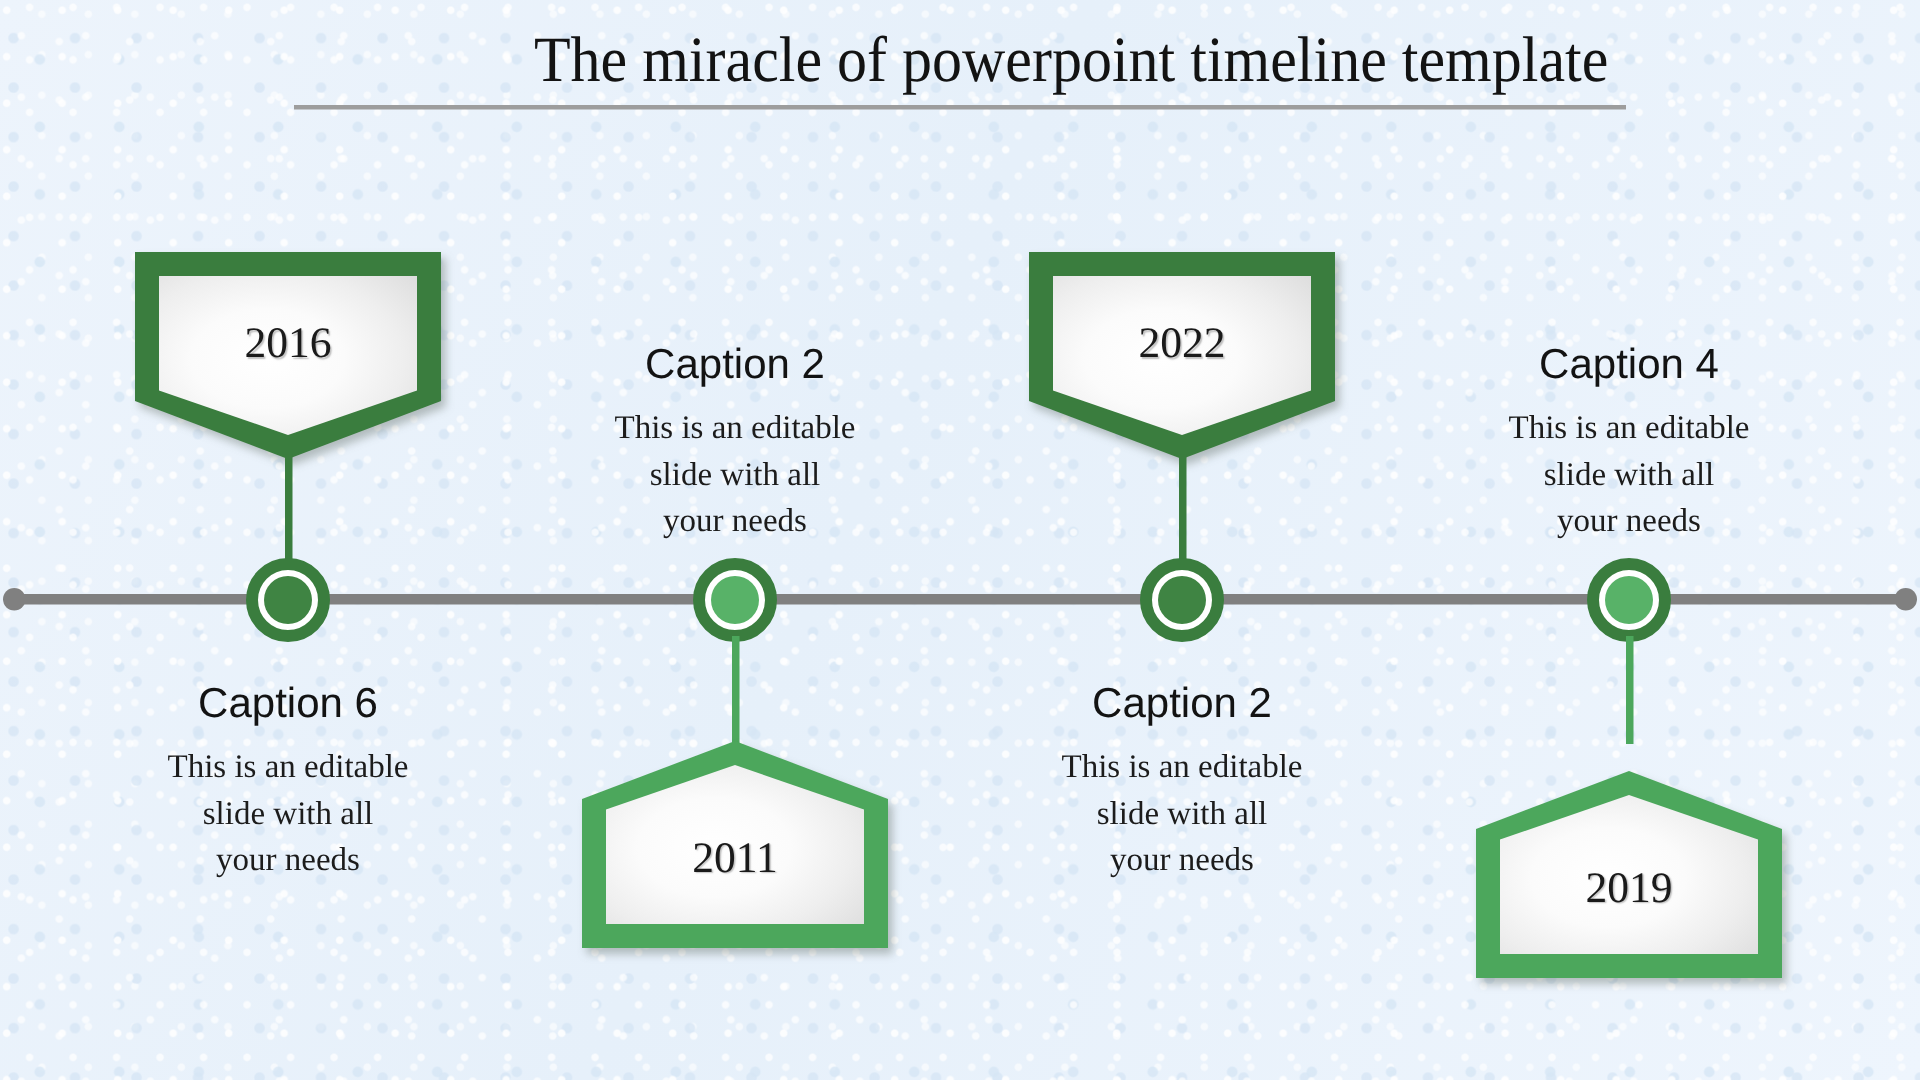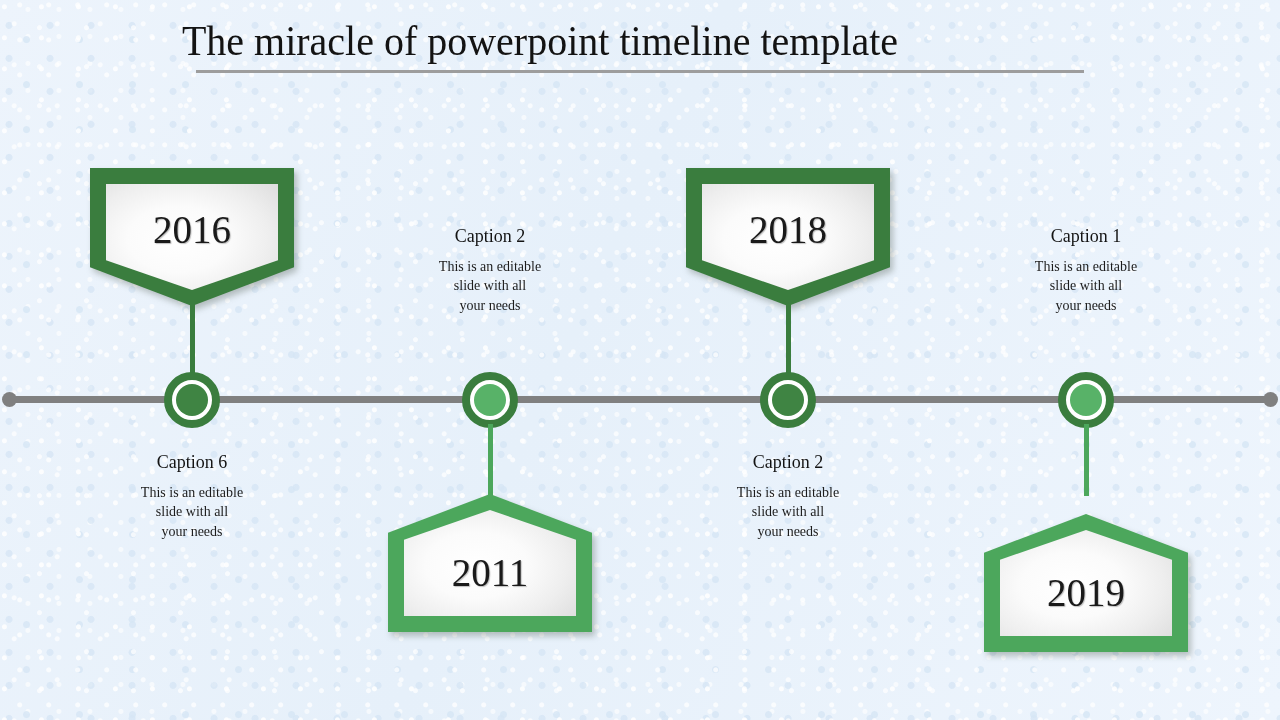--- a/index.html
+++ b/index.html
@@ -30,21 +30,22 @@
     background-size: 37px 31px, 43px 41px, 29px 35px, 47px 39px, 53px 45px, 41px 33px, 31px 27px, 100% 100%;
     overflow: hidden;
   }
 
   
   .title-block {
     position: absolute;
     left: 0;
     top: 16px;
     width: 1080px;
-    text-align: center;
+    text-align: right;
+    padding-left: 30px;
   }
   .slide-title {
     font-family: "Liberation Serif", "DejaVu Serif", serif;
     font-size: 43px;
     font-weight: 400;
     color: #131313;
     letter-spacing: 0px;
     transform: scaleX(0.93);
     white-space: nowrap;
     line-height: 1.18;
@@ -149,46 +150,46 @@
     background:
       radial-gradient(ellipse 78% 82% at 42% 52%, #ffffff 0%, #fbfbfb 38%, #eeeeee 68%, #dcdcdc 100%);
   }
   .shape.down .shape-inner { inset: 16px 16px 16px 16px; }
   .shape.up   .shape-inner { inset: 16px 16px 16px 16px; }
 
   .year {
     position: relative;
     z-index: 2;
     font-family: "Liberation Serif", "DejaVu Serif", serif;
-    font-size: 39px;
+    font-size: 29px;
     color: #1a1a1a;
     text-shadow: 1px 1px 1px rgba(140,140,140,0.55);
     line-height: 1;
   }
   .shape.down .year { margin-bottom: 16px; }
   .shape.up   .year { margin-top: 18px; }
 
   
   .caption {
     position: absolute;
     left: 0;
     width: 300px;
     margin-left: -150px;
     text-align: center;
   }
   .caption-title {
-    font-family: Liberation Serif, serif;
-    font-size: 18px;
+    font-family: Liberation Sans, sans-serif;
+    font-size: 28px;
     color: #131313;
     line-height: 1.2;
     margin-bottom: 9px;
   }
   .caption-body {
     font-family: "Liberation Serif", "DejaVu Serif", serif;
-    font-size: 14px;
+    font-size: 22px;
     color: #1c1c1c;
     line-height: 1.42;
     white-space: pre-line;
   }
 </style>
 </head>
 <body>
 
 <div class="slide">
 
@@ -234,37 +235,37 @@
       <div class="shape-outer" style="background:#4ca75c"></div>
       <div class="shape-inner"></div>
       <div class="year">2011</div>
     </div>
   </div>
 
   <div class="milestone" style="left:788px">
     <div class="shape down" style="top:168px">
       <div class="shape-outer" style="background:#3a7d3e"></div>
       <div class="shape-inner"></div>
-      <div class="year">2018</div>
+      <div class="year">2022</div>
     </div>
     <div class="stem" style="top:303px; height:72px; background:#3a7d3e"></div>
     <div class="marker" style="border:8px solid #3a7d3e">
       <div class="marker-inner" style="background:#3f8443"></div>
     </div>
     <div class="caption" style="top:452px">
       <div class="caption-title">Caption 2</div>
       <div class="caption-body">This is an editable
 slide with all
 your needs</div>
     </div>
   </div>
 
   <div class="milestone" style="left:1086px">
     <div class="caption" style="top:226px">
-      <div class="caption-title">Caption 1</div>
+      <div class="caption-title">Caption 4</div>
       <div class="caption-body">This is an editable
 slide with all
 your needs</div>
     </div>
     <div class="marker" style="border:8px solid #3a7d3e">
       <div class="marker-inner" style="background:#58b268"></div>
     </div>
     <div class="stem" style="top:424px; height:72px; background:#4ca75c"></div>
     <div class="shape up" style="top:514px">
       <div class="shape-outer" style="background:#4ca75c"></div>

